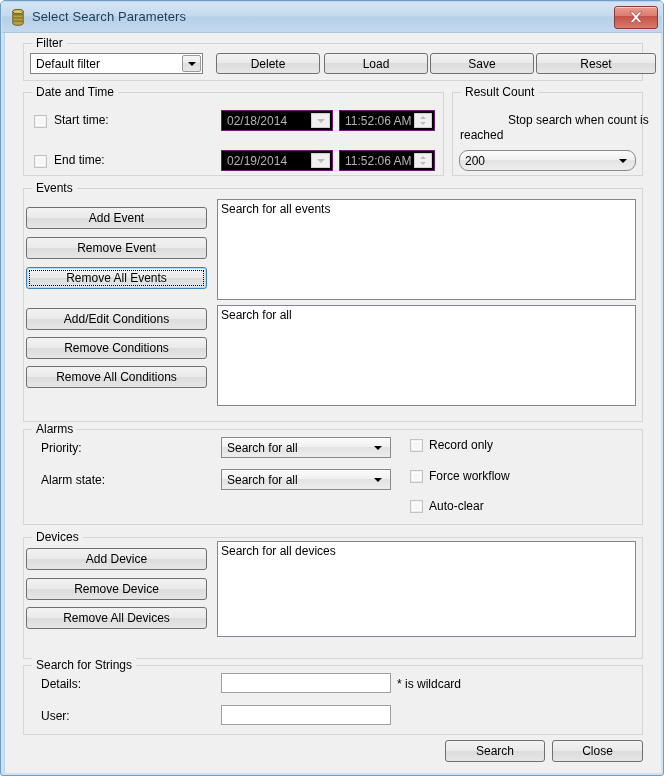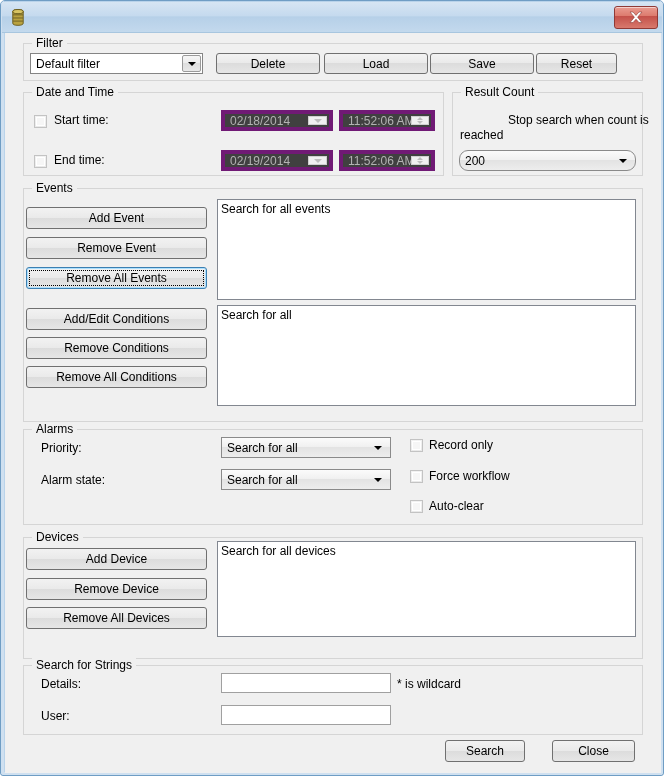--- a/index.html
+++ b/index.html
@@ -198,22 +198,22 @@
     width: 0; height: 0;
     border-left: 4px solid transparent;
     border-right: 4px solid transparent;
     border-top: 4px solid #000;
   }
 
   
   .dtp {
     position: absolute;
     box-sizing: border-box;
-    border: 4px solid #701a75;
-    background: #404040;
+    border: 1px solid #701a75;
+    background: #000000;
     color: #b0b0b0;
   }
   .dtp .dtext {
     position: absolute;
     left: 5px; top: 50%;
     transform: translateY(-50%);
     font-size: 12px;
     color: #b3b3b3;
     white-space: nowrap;
   }
@@ -291,20 +291,21 @@
     <div id="title-icon">
       <svg width="16" height="17" viewBox="0 0 16 17">
         <ellipse cx="8" cy="2.6" rx="5.2" ry="2.1" fill="#c9b24a" stroke="#6e6023" stroke-width="1"></ellipse>
         <path d="M2.8 2.6 L2.8 14.2 A5.2 2.1 0 0 0 13.2 14.2 L13.2 2.6 Z" fill="#b9a23f" stroke="#6e6023" stroke-width="1"></path>
         <rect x="2.9" y="5.0" width="10.2" height="1.5" fill="#7a6a28" opacity=".75"></rect>
         <rect x="2.9" y="8.2" width="10.2" height="1.5" fill="#7a6a28" opacity=".75"></rect>
         <rect x="2.9" y="11.4" width="10.2" height="1.5" fill="#7a6a28" opacity=".75"></rect>
         <ellipse cx="8" cy="2.6" rx="5.2" ry="2.1" fill="#d8c463" stroke="#6e6023" stroke-width="1"></ellipse>
       </svg>
     </div>
+    <div id="title-text">Select Search Parameters</div>
     <div id="close-button">
       <svg width="16" height="13" viewBox="0 0 16 13">
         <path d="M2,1 L5,1 L8,4.4 L11,1 L14,1 L9.6,6.2 L14,11.6 L11,11.6 L8,8.2 L5,11.6 L2,11.6 L6.4,6.2 Z" fill="#ffffff" stroke="#8a3b36" stroke-width="0.6"></path>
       </svg>
     </div>
   </div>
 
   <div id="client">
 
     <div class="group" style="left:18px; top:10px; width:620px; height:38px;">
@@ -318,21 +319,21 @@
     </div>
     <div class="btn" style="left:211px; top:20px; width:104px; height:21px;">
       <span>Delete</span>
     </div>
     <div class="btn" style="left:319px; top:20px; width:104px; height:21px;">
       <span>Load</span>
     </div>
     <div class="btn" style="left:425px; top:20px; width:104px; height:21px;">
       <span>Save</span>
     </div>
-    <div class="btn" style="left:531px; top:20px; width:81px; height:21px;">
+    <div class="btn" style="left:531px; top:20px; width:120px; height:21px;">
       <span>Reset</span>
     </div>
 
     <div class="group" style="left:18px; top:59px; width:421px; height:84px;">
       <span class="glabel">Date and Time</span>
     </div>
 
     <div class="cb" style="left:29px; top:82px;"></div>
     <span class="lbl" style="left:49px; top:80px;">Start time:</span>
     <div class="dtp" style="left:216px; top:77px; width:112px; height:21px;">
@@ -448,21 +449,21 @@
 
     <div class="group" style="left:18px; top:632px; width:620px; height:70px;">
       <span class="glabel">Search for Strings</span>
     </div>
     <span class="lbl" style="left:36px; top:644px;">Details:</span>
     <input class="textbox" style="left: 216px; top: 640px; width: 170px; height: 20px;" value="" placeholder="">
     <span class="lbl" style="left:392px; top:644px;">* is wildcard</span>
     <span class="lbl" style="left:36px; top:676px;">User:</span>
     <input class="textbox" style="left: 216px; top: 672px; width: 170px; height: 20px;" value="" placeholder="">
 
-    <div class="btn" style="left:440px; top:707px; width:80px; height:22px;">
+    <div class="btn" style="left:440px; top:707px; width:100px; height:22px;">
       <span>Search</span>
     </div>
-    <div class="btn" style="left:547px; top:707px; width:83px; height:22px;">
+    <div class="btn" style="left:547px; top:707px; width:91px; height:22px;">
       <span>Close</span>
     </div>
 
   </div>
 </div>
 
 </body></html>

